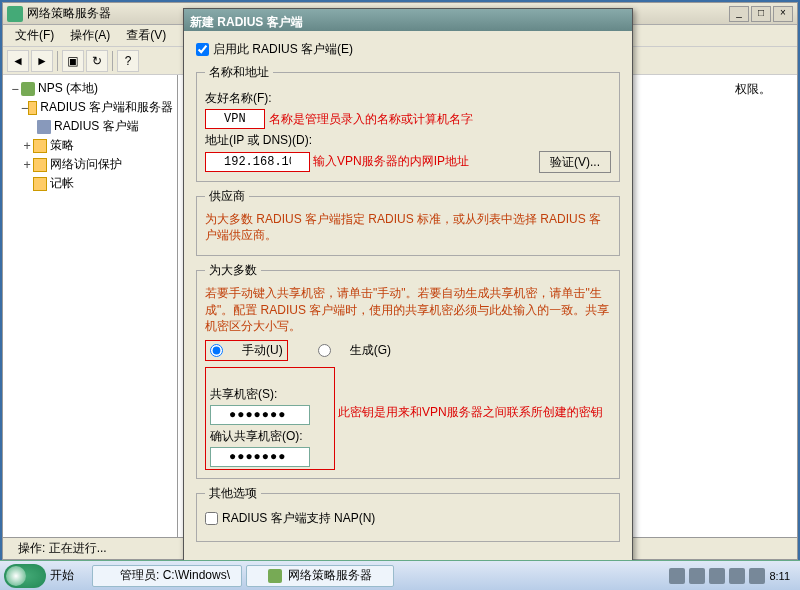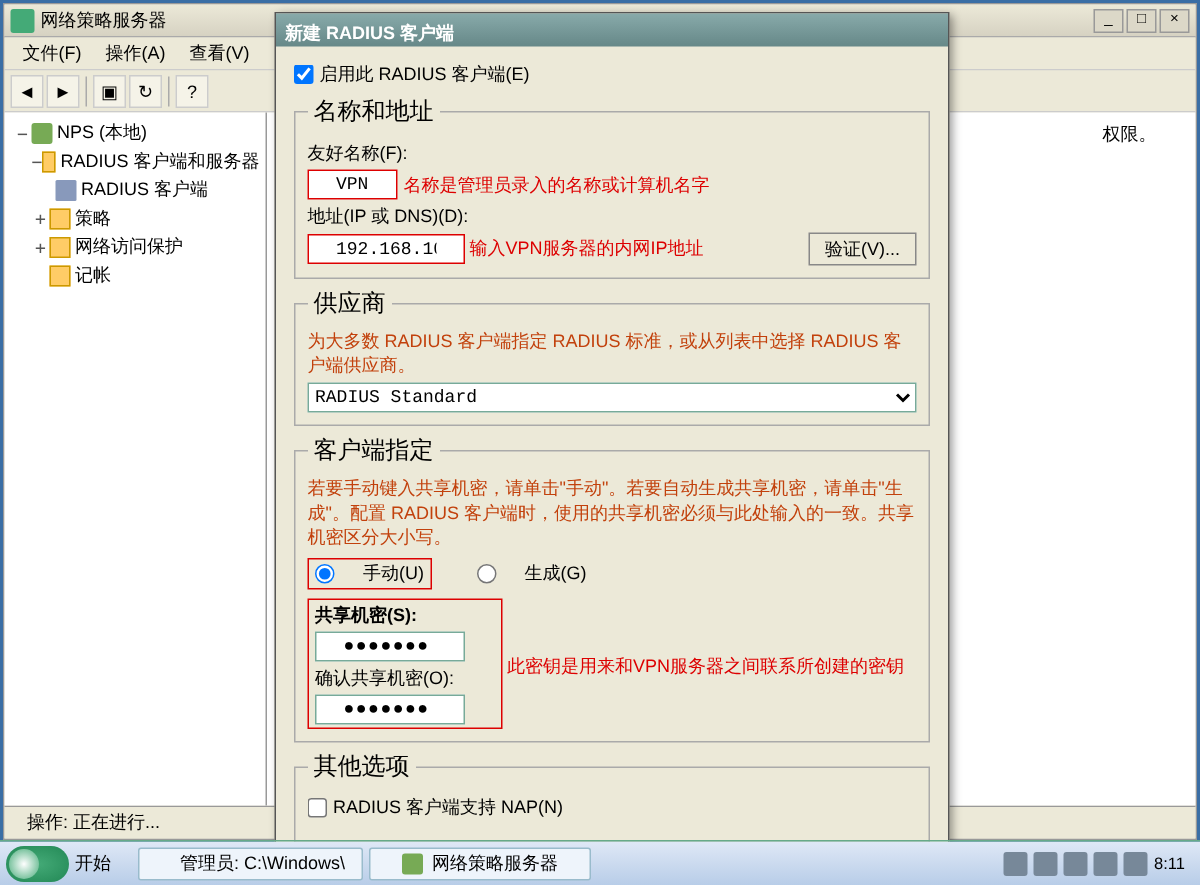--- a/index.html
+++ b/index.html
@@ -36,21 +36,21 @@
 
 
 .dialog { position: absolute; left: 183px; top: 8px; width: 450px; height: 555px; background: #ece9d8; border: 1px solid #555; box-shadow: 2px 2px 6px rgba(0,0,0,.4); }
 .dlg-title { height: 22px; background: linear-gradient(#8aa,#688); color: #fff; display: flex; align-items: flex-end; padding: 0 6px; font-weight: bold; }
 .dlg-body { padding: 8px 12px; }
 
 .chk-row { display: flex; align-items: center; margin: 2px 0 6px 0; }
 .chk { margin-right: 4px; }
 
 fieldset { border: 1px solid #aaa; padding: 6px 8px 8px 8px; margin-bottom: 6px; }
-legend { padding: 0 4px; font-size: 16px; }
+legend { padding: 0 4px; font-size: 12px; }
 
 .lbl { display: block; margin: 3px 0 2px 0; }
 .txt { width: 100%; height: 20px; border: 1px solid #7a9; background: #fff; padding: 1px 18px; font-family: "Courier New", monospace; font-size: 12px; }
 .select { width: 100%; height: 20px; border: 1px solid #7a9; background: #fff; font-family: "Courier New", monospace; }
 
 .row-ip { display: flex; gap: 6px; align-items: center; }
 .row-ip .txt { flex: 1; }
 .btn { height: 22px; padding: 0 10px; background: #ece9d8; border: 1px solid #888; cursor: pointer; min-width: 72px; }
 
 .desc { color: #c2410c; line-height: 1.35; margin-bottom: 4px; }
@@ -162,40 +162,37 @@
         <input class="txt red-box" style="width: 105px; flex: 0 0 105px;" value="192.168.100.10">
         <span class="red-text" style="left:108px; top:2px;">输入VPN服务器的内网IP地址</span>
         <div style="flex:1;"></div>
         <button class="btn">验证(V)...</button>
       </div>
     </fieldset>
 
     <fieldset>
       <legend>供应商</legend>
       <div class="desc">为大多数 RADIUS 客户端指定 RADIUS 标准，或从列表中选择 RADIUS 客户端供应商。</div>
-      <select class="select">
-        <option>RADIUS Standard</option>
-      </select>
-    </fieldset>
-
-    <fieldset>
-      <legend>客户端指定</legend>
+    </fieldset>
+
+    <fieldset>
+      <legend>为大多数</legend>
       <div class="desc">若要手动键入共享机密，请单击"手动"。若要自动生成共享机密，请单击"生成"。配置 RADIUS 客户端时，使用的共享机密必须与此处输入的一致。共享机密区分大小写。</div>
       <div class="radio-row">
         <label class="radio-lbl red-box" style="padding:1px 4px;">
             <input type="radio" name="sm" checked="" style="">
             <span>手动(U)</span>
           </label>
         <label class="radio-lbl">
             <input type="radio" name="sm" style="">
             <span>生成(G)</span>
           </label>
       </div>
       <div class="red-box" style="padding:2px 4px; position:relative; width:130px;">
-        <span class="lbl" style="margin-top:0;font-weight:bold;">共享机密(S):</span>
+        <span class="lbl" style="margin-top:16px;">共享机密(S):</span>
         <input class="txt" style="width: 100px; letter-spacing: 1px;" value="●●●●●●●">
         <span class="lbl">确认共享机密(O):</span>
         <input class="txt" style="width: 100px; letter-spacing: 1px;" value="●●●●●●●">
         <span class="red-text" style="left:132px; top:36px;">此密钥是用来和VPN服务器之间联系所创建的密钥</span>
       </div>
     </fieldset>
 
     <fieldset>
       <legend>其他选项</legend>
       <div class="chk-row">

